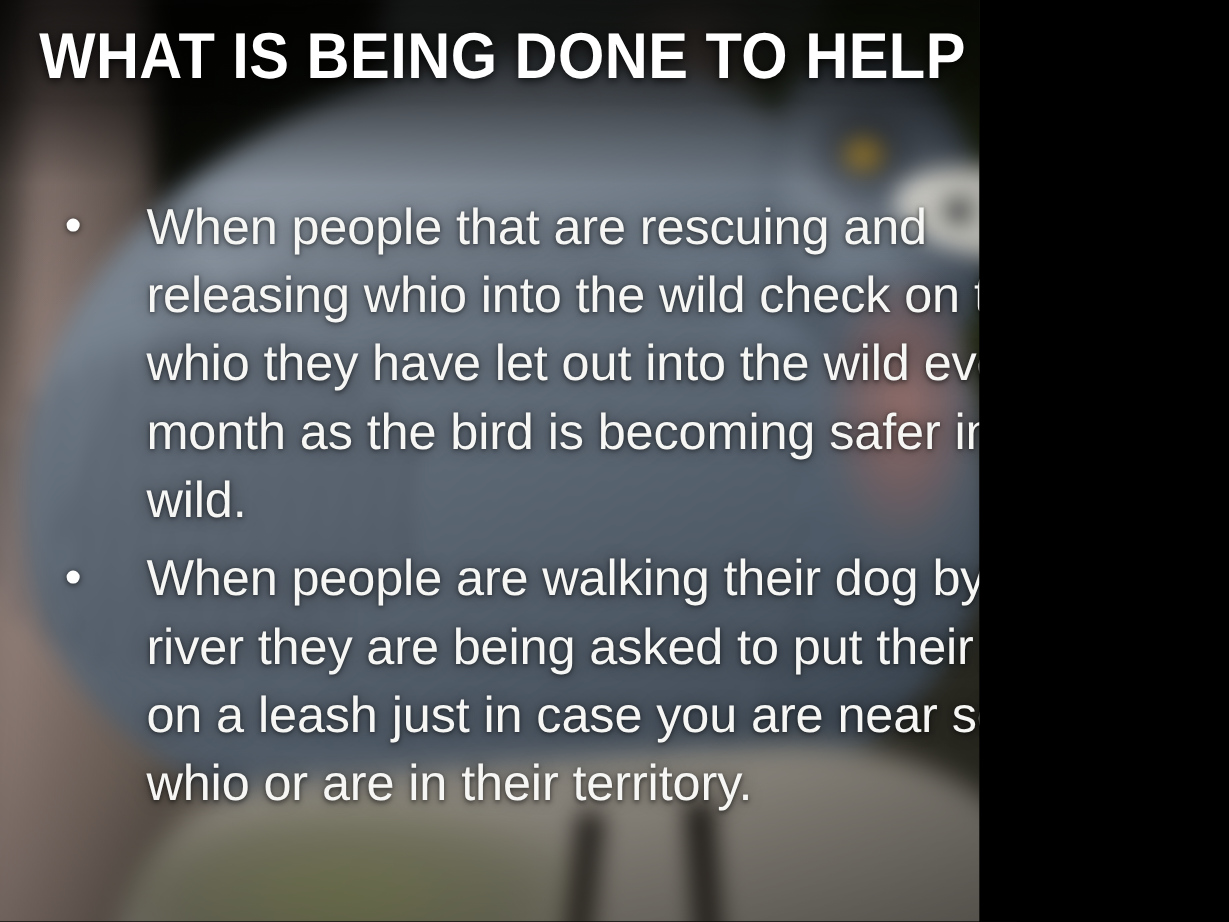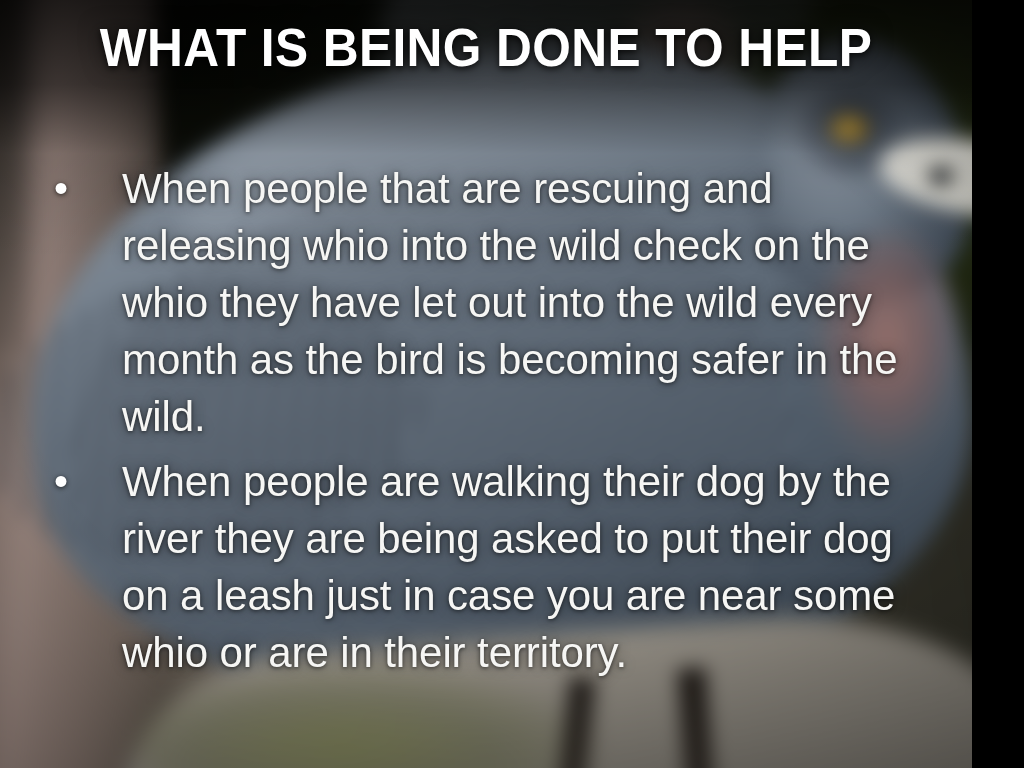--- a/index.html
+++ b/index.html
@@ -6,21 +6,21 @@
     margin: 0;
     padding: 0;
     background: #000;
   }
   body {
     font-family: "Liberation Sans", sans-serif;
   }
 
   #slide {
     position: relative;
-    width: 972px;
+    width: 816px;
     height: 768px;
     overflow: hidden;
     background: #1b1a17;
   }
 
   
   .photo {
     position: absolute;
     inset: -60px;
     filter: blur(9px) saturate(0.92);

